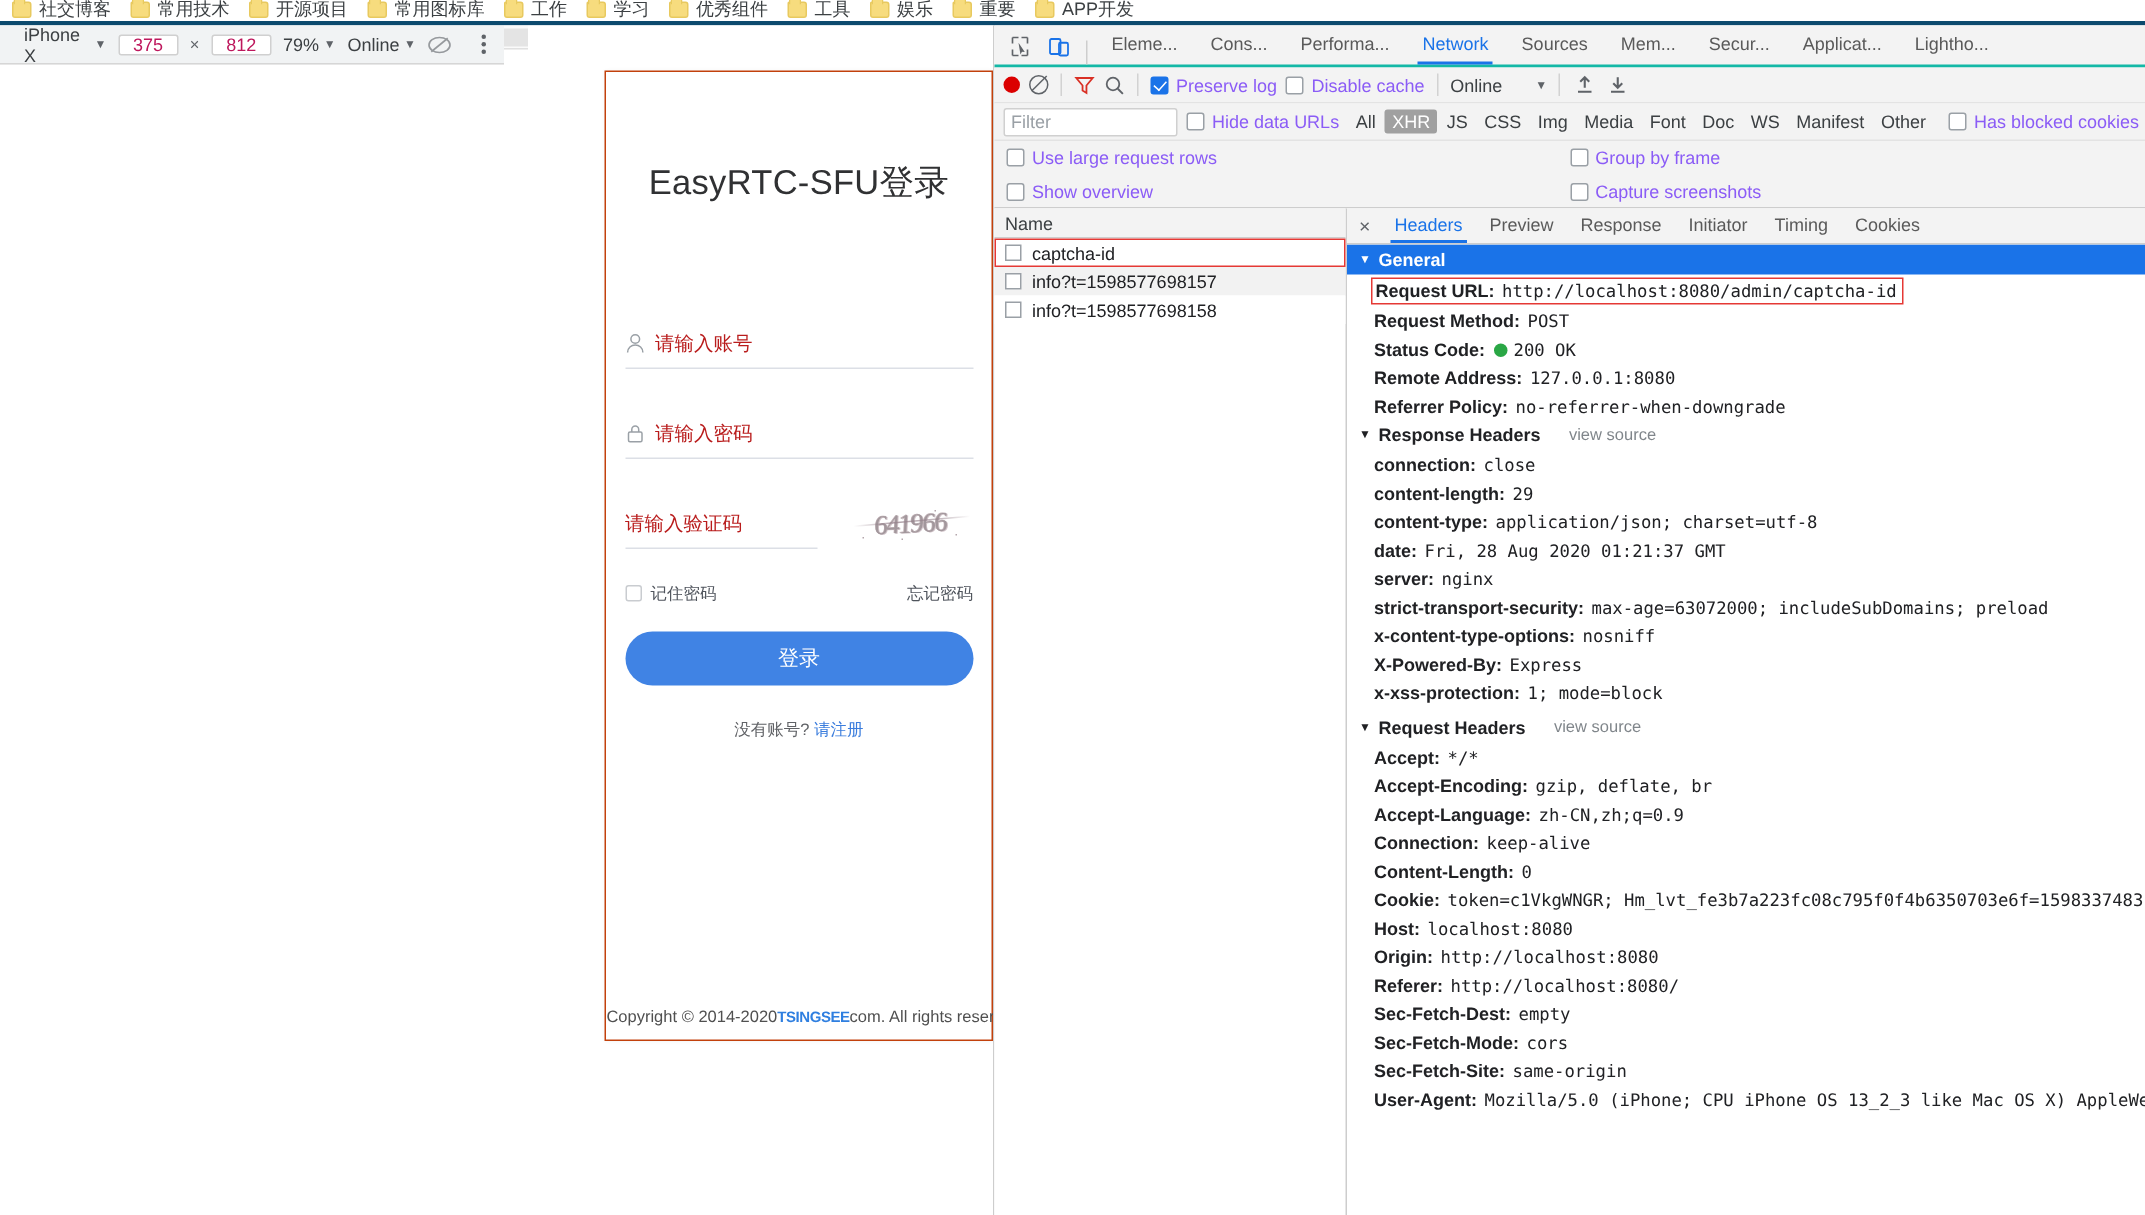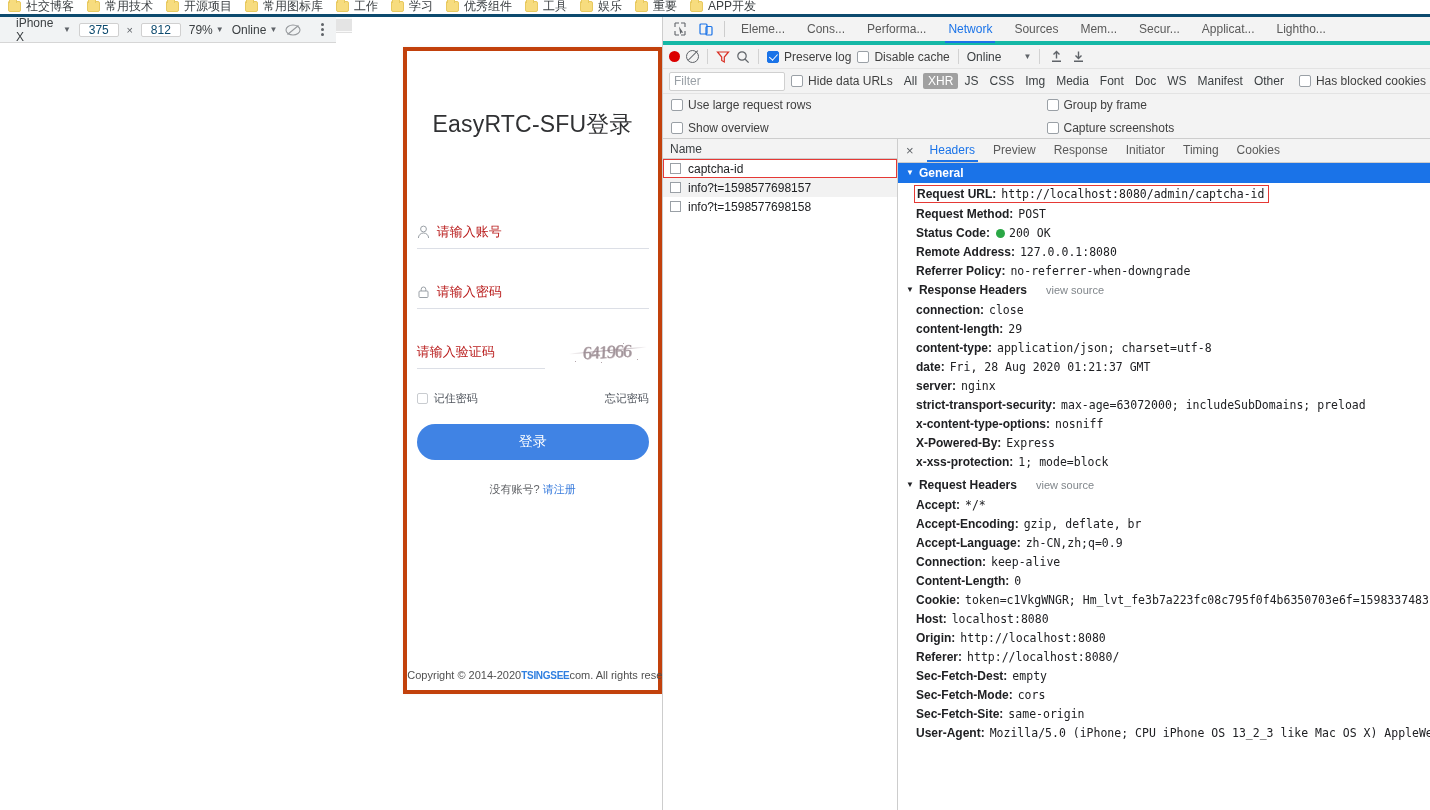--- a/index.html
+++ b/index.html
@@ -54,21 +54,21 @@
     display: flex; align-items: center;
     background: #f1f3f4; border-bottom: 1px solid #d6d6d6;
     padding: 0 8px; gap: 8px; position: relative;
   }
   .dt-spacer { flex: 1; }
   .dt-item { display: flex; align-items: center; gap: 3px; color: #3c4043; font-size: 12px; }
   .caret { font-size: 8px; color: #5f6368; line-height: 1; }
   .dt-dim {
     width: 43px; height: 14px; border: 1px solid #d0d0d0; background: #fff;
     display: flex; align-items: center; justify-content: center;
-    color: #0c4a6e; font-size: 12px; border-radius: 2px;
+    color: #be185d; font-size: 12px; border-radius: 2px;
   }
   .dt-x { color: #5f6368; font-size: 11px; }
   .dt-noscript {
     width: 16px; height: 16px; position: relative; opacity: .62;
   }
   .dt-noscript svg { display: block; }
   .dt-menu { display: flex; flex-direction: column; gap: 2px; padding: 2px 4px; }
   .dt-menu i { width: 3px; height: 3px; border-radius: 50%; background: #5f6368; display: block; }
 
   .ruler {
@@ -78,21 +78,21 @@
   .ruler i { position: absolute; top: 2px; height: 12px; background: #e4e4e4; }
 
   .page-canvas {
     flex: 1; background: #fff; position: relative; overflow: hidden;
     display: flex; justify-content: flex-start; padding-top: 30px; padding-left: 51px;
   }
 
   
   .login-card {
     width: 298px; height: 647px; background: #fff;
-    border: 4px solid #c2410c;
+    border: 1px solid #c2410c;
     box-shadow: 0 0 3px rgba(0,0,0,0.06);
     position: relative; display: flex; flex-direction: column;
     align-items: center;
   }
   .login-title {
     margin-top: 58px; font-size: 23px; color: #303133; letter-spacing: .2px;
     font-family: "Liberation Sans", sans-serif; font-weight: 400;
   }
   .form { width: 232px; margin-top: 75px; }
   .field {
@@ -138,22 +138,22 @@
   .reg-link { color: #3b7ddd; }
   .copyright {
     position: absolute; bottom: 9px; left: 0; right: 0; text-align: center;
     font-size: 11px; color: #505050; white-space: nowrap;
   }
   .brand { color: #2f7fe0; font-weight: bold; font-size: 10px; letter-spacing: -0.3px; }
 
   
   .devtools { flex: 1; display: flex; flex-direction: column; background: #fff; min-width: 0; }
   .dt-tabs {
-    height: 28px; flex: 0 0 28px; display: flex; align-items: center;
-    background: #f3f3f3; border-bottom: 4px solid #14b8a6; padding-left: 4px; gap: 0;
+    height: 28px; flex: 0 0 28px; display: flex; align-items: flex-end;
+    background: #f3f3f3; border-bottom: 2px solid #14b8a6; padding-left: 4px; gap: 0;
   }
   .dt-ico-btn {
     width: 26px; height: 24px; display: flex; align-items: center; justify-content: center;
   }
   .dt-sep { width: 1px; height: 16px; background: #cdcdcd; margin: 0 5px; }
   .tab {
     padding: 0 11px; height: 27px; line-height: 27px; font-size: 12px; color: #5a5a5a;
     white-space: nowrap; position: relative; cursor: default;
   }
   .tab.active { color: #1a73e8; }
@@ -162,21 +162,21 @@
   }
 
   .net-bar {
     height: 24px; flex: 0 0 24px; display: flex; align-items: center; gap: 6px;
     padding: 0 6px; background: #f3f3f3; border-bottom: 1px solid #e3e3e3;
   }
   .rec-dot { width: 11px; height: 11px; border-radius: 50%; background: #db0000; }
   .ban { width: 13px; height: 13px; border-radius: 50%; border: 1.4px solid #5f6368; position: relative; }
   .ban::after { content: ""; position: absolute; left: -1px; top: 4.2px; width: 14px; height: 1.4px; background: #5f6368; transform: rotate(-45deg); }
   .filter-funnel svg, .search-ico svg { display: block; }
-  .cbx { display: inline-flex; align-items: center; gap: 5px; font-size: 12px; color: #404040; white-space: nowrap; }
+  .cbx { display: inline-flex; align-items: center; gap: 5px; font-size: 12px; color: #8b5cf6; white-space: nowrap; }
   .cbx .box { width: 12px; height: 12px; border: 1px solid #9aa0a6; background: #fff; border-radius: 2px; display: inline-block; position: relative; }
   .cbx .box.checked { background: #1a73e8; border-color: #1a73e8; }
   .cbx .box.checked::after {
     content: ""; position: absolute; left: 3.2px; top: 0.6px; width: 3.5px; height: 7px;
     border: solid #fff; border-width: 0 1.6px 1.6px 0; transform: rotate(42deg);
   }
   .vsep { width: 1px; height: 15px; background: #d2d2d2; margin: 0 2px; }
   .sel-online { display: flex; align-items: center; gap: 22px; font-size: 12px; color: #3c4043; }
   .arrow-btn { width: 16px; height: 16px; display: flex; align-items: center; justify-content: center; }
 

